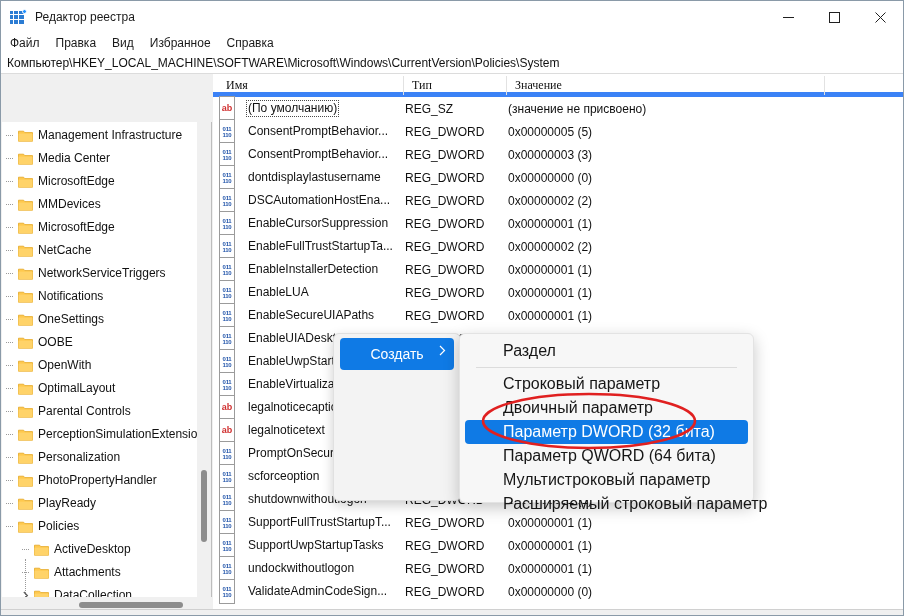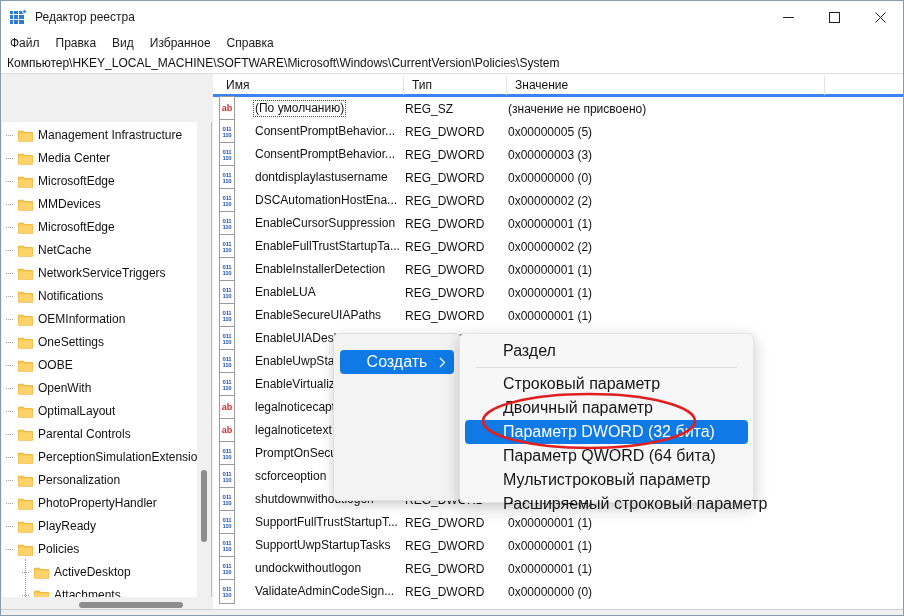--- a/index.html
+++ b/index.html
@@ -180,21 +180,22 @@
   .list-pane {
     position: absolute; left: 212px; top: 0px;
     width: 690px; height: 541px;
     background: #ffffff;
     overflow: hidden;
   }
   .list-header {
     position: relative;
     height: 23px;
     background: #ffffff;
-    border-bottom: 3px solid #3b82f6;
+    border-bottom: 5px solid #3b82f6;
+    font-family: Liberation Serif, serif;
   }
   .col-head {
     position: absolute; top: 0;
     height: 22px;
     font-size: 12px; color: #111;
     display: flex; align-items: center;
     padding-left: 7px;
   }
   .col-sep {
     position: absolute; top: 2px;
@@ -208,21 +209,21 @@
     font-size: 12px; color: #111;
     white-space: nowrap;
     position: relative;
   }
   .cell-name {
     position: absolute; left: 6px;
     display: flex; align-items: center;
   }
   .val-icon {
     width: 16px; height: 25px; flex: 0 0 16px;
-    margin-right: 18px;
+    margin-right: 11px;
     background: #ffffff;
     border: 1px solid #9b9b9b;
     position: relative;
     display: flex; align-items: center; justify-content: center;
     font-size: 7px; line-height: 7px;
     overflow: hidden;
   }
   .val-icon.sz { color: #d03030; font-weight: bold; font-size: 9px; }
   .val-icon.dw {
     color: #2255aa; font-weight: bold;
@@ -247,26 +248,26 @@
     width: 128px; height: 168px;
     background: #f3f3f3;
     border: 1px solid #e0e0e0;
     border-radius: 6px;
     box-shadow: 0 4px 12px rgba(0,0,0,0.20);
     padding: 4px;
     z-index: 40;
   }
   .ctx-item-sozdat {
     position: relative;
-    height: 24px;
-    margin: 12px 2px;
+    height: 32px;
+    margin: 0 2px;
     background: #0f7ae5;
     border-radius: 4px;
     display: flex; align-items: center; justify-content: center;
-    color: #ffffff; font-size: 16px;
+    color: #ffffff; font-size: 14px;
   }
   .ctx-item-sozdat .arrow {
     position: absolute; right: 8px; top: 0; height: 24px;
     display: flex; align-items: center;
     color: #ffffff;
   }
 
   
   .ctx-sub {
     position: absolute;
@@ -446,30 +447,20 @@
             <span class="tree-label">Notifications</span>
           </div>
           <div class="tree-row">
             <span class="dotline"></span>
             <span class="folder">
               <svg width="15" height="13" viewBox="0 0 15 13">
                 <path d="M0.5 2.2 L0.5 12.2 L14.5 12.2 L14.5 3.6 L6.8 3.6 L5.6 2.2 Z" fill="#ffc94d" stroke="#e3a725" stroke-width="0.8"></path>
                 <path d="M0.5 4.6 L14.5 4.6 L14.5 12.2 L0.5 12.2 Z" fill="#ffd369" stroke="none"></path>
               </svg>
             </span>
-            <span class="tree-label">OEMInformation</span>
-          </div>
-          <div class="tree-row">
-            <span class="dotline"></span>
-            <span class="folder">
-              <svg width="15" height="13" viewBox="0 0 15 13">
-                <path d="M0.5 2.2 L0.5 12.2 L14.5 12.2 L14.5 3.6 L6.8 3.6 L5.6 2.2 Z" fill="#ffc94d" stroke="#e3a725" stroke-width="0.8"></path>
-                <path d="M0.5 4.6 L14.5 4.6 L14.5 12.2 L0.5 12.2 Z" fill="#ffd369" stroke="none"></path>
-              </svg>
-            </span>
             <span class="tree-label">OneSettings</span>
           </div>
           <div class="tree-row">
             <span class="dotline"></span>
             <span class="folder">
               <svg width="15" height="13" viewBox="0 0 15 13">
                 <path d="M0.5 2.2 L0.5 12.2 L14.5 12.2 L14.5 3.6 L6.8 3.6 L5.6 2.2 Z" fill="#ffc94d" stroke="#e3a725" stroke-width="0.8"></path>
                 <path d="M0.5 4.6 L14.5 4.6 L14.5 12.2 L0.5 12.2 Z" fill="#ffd369" stroke="none"></path>
               </svg>
             </span>

